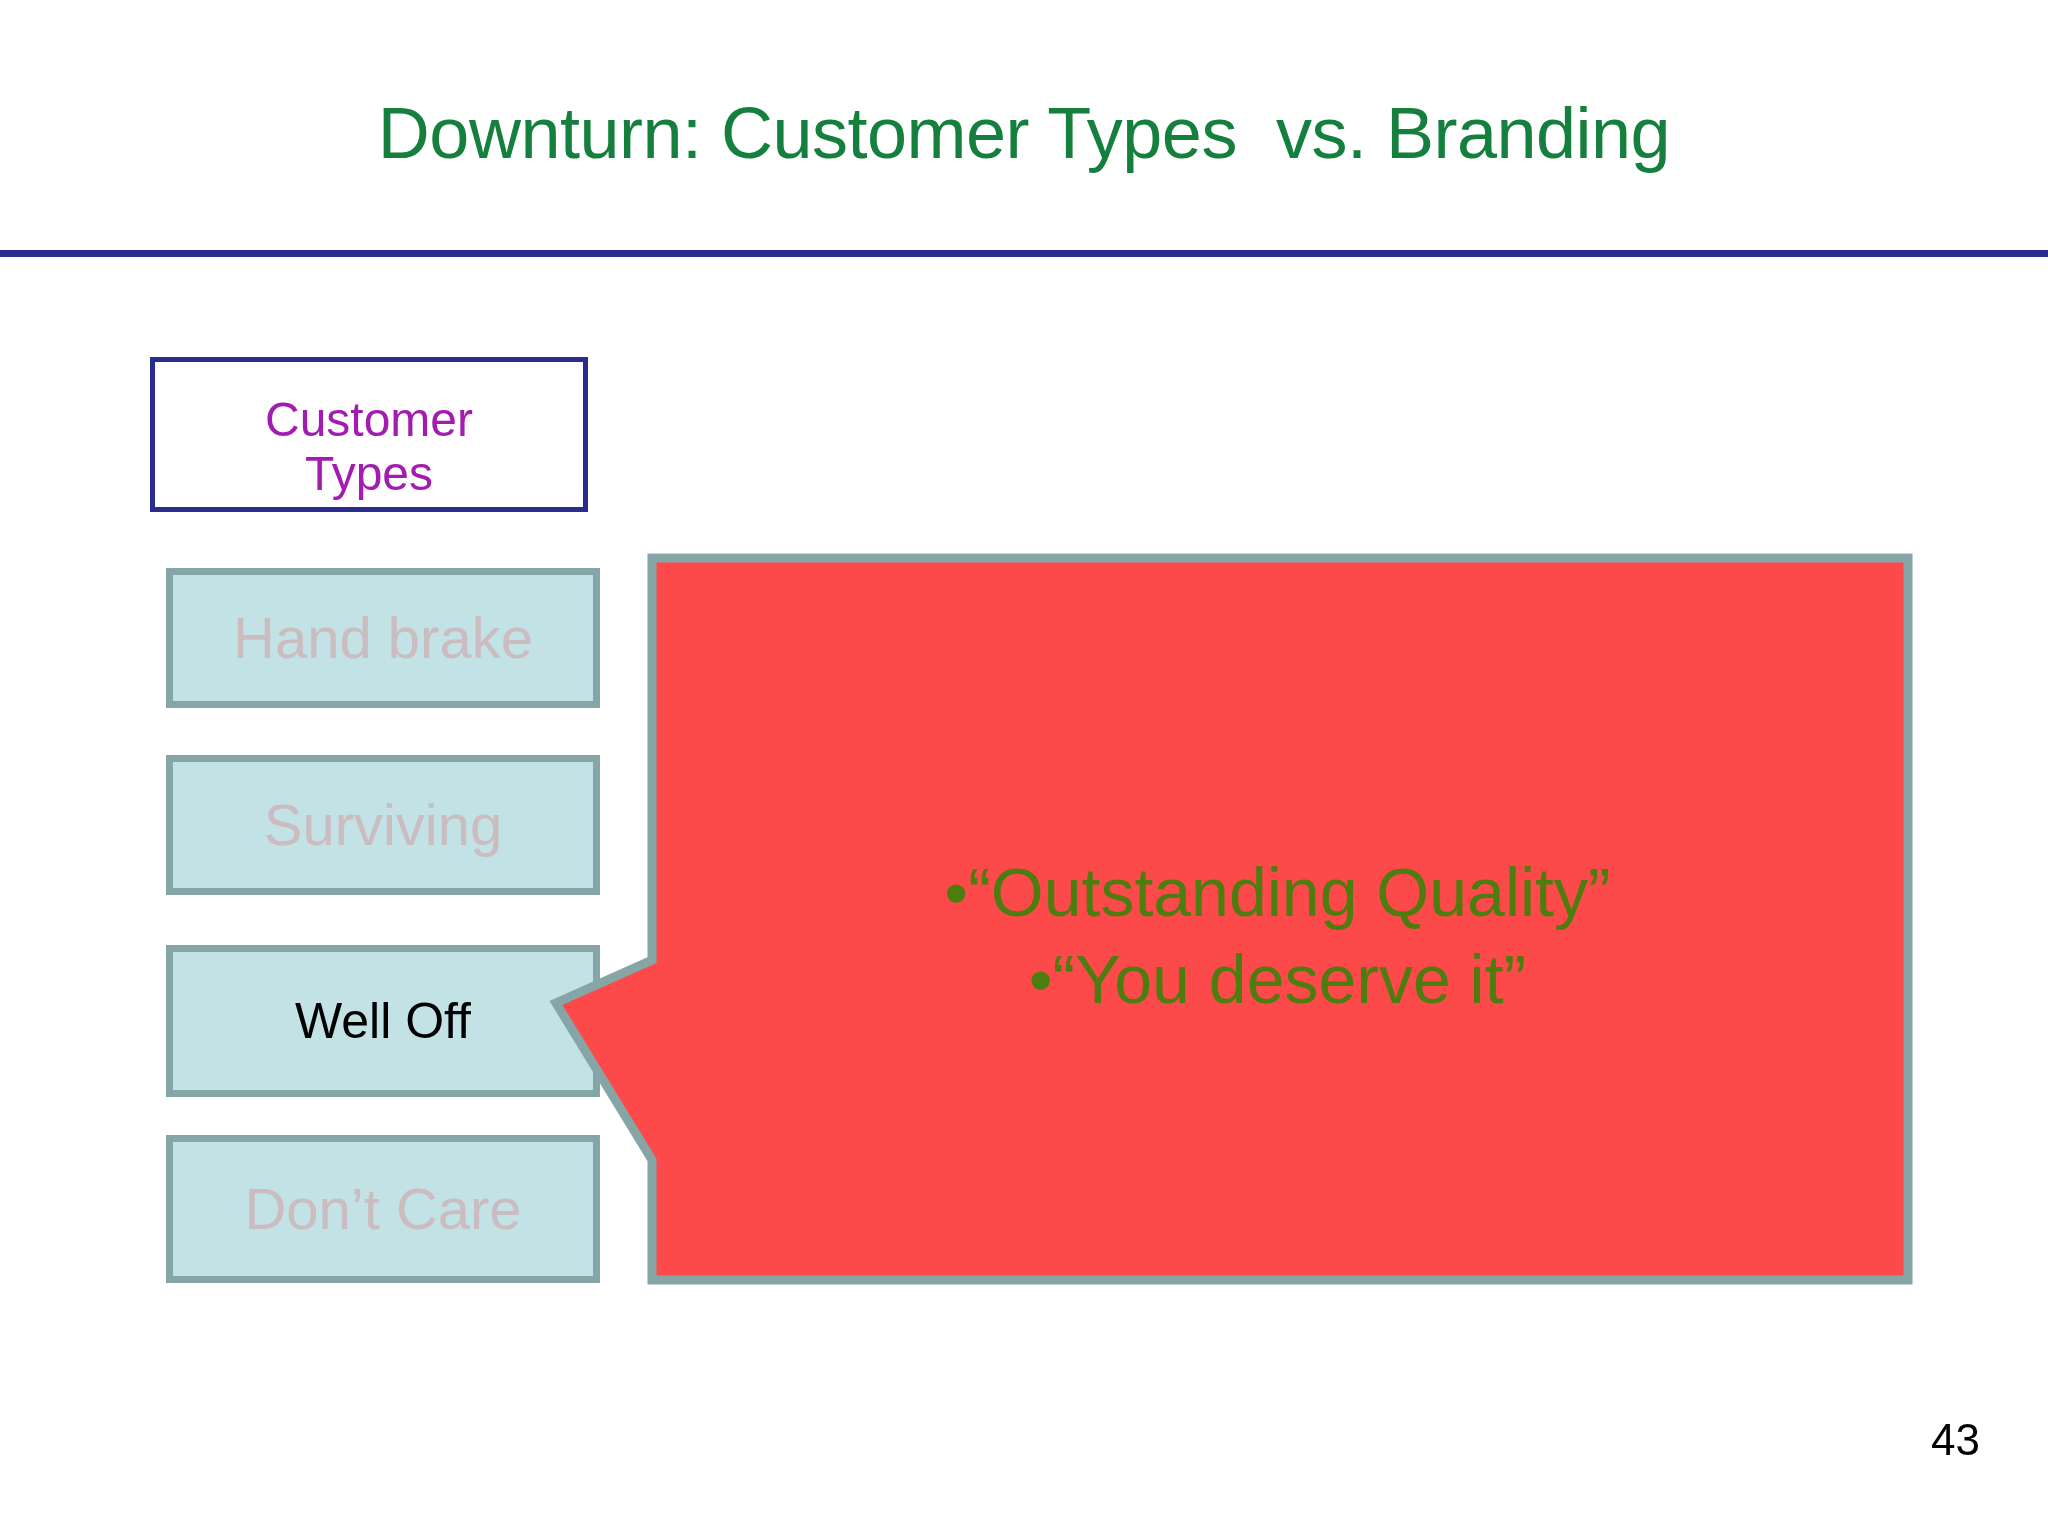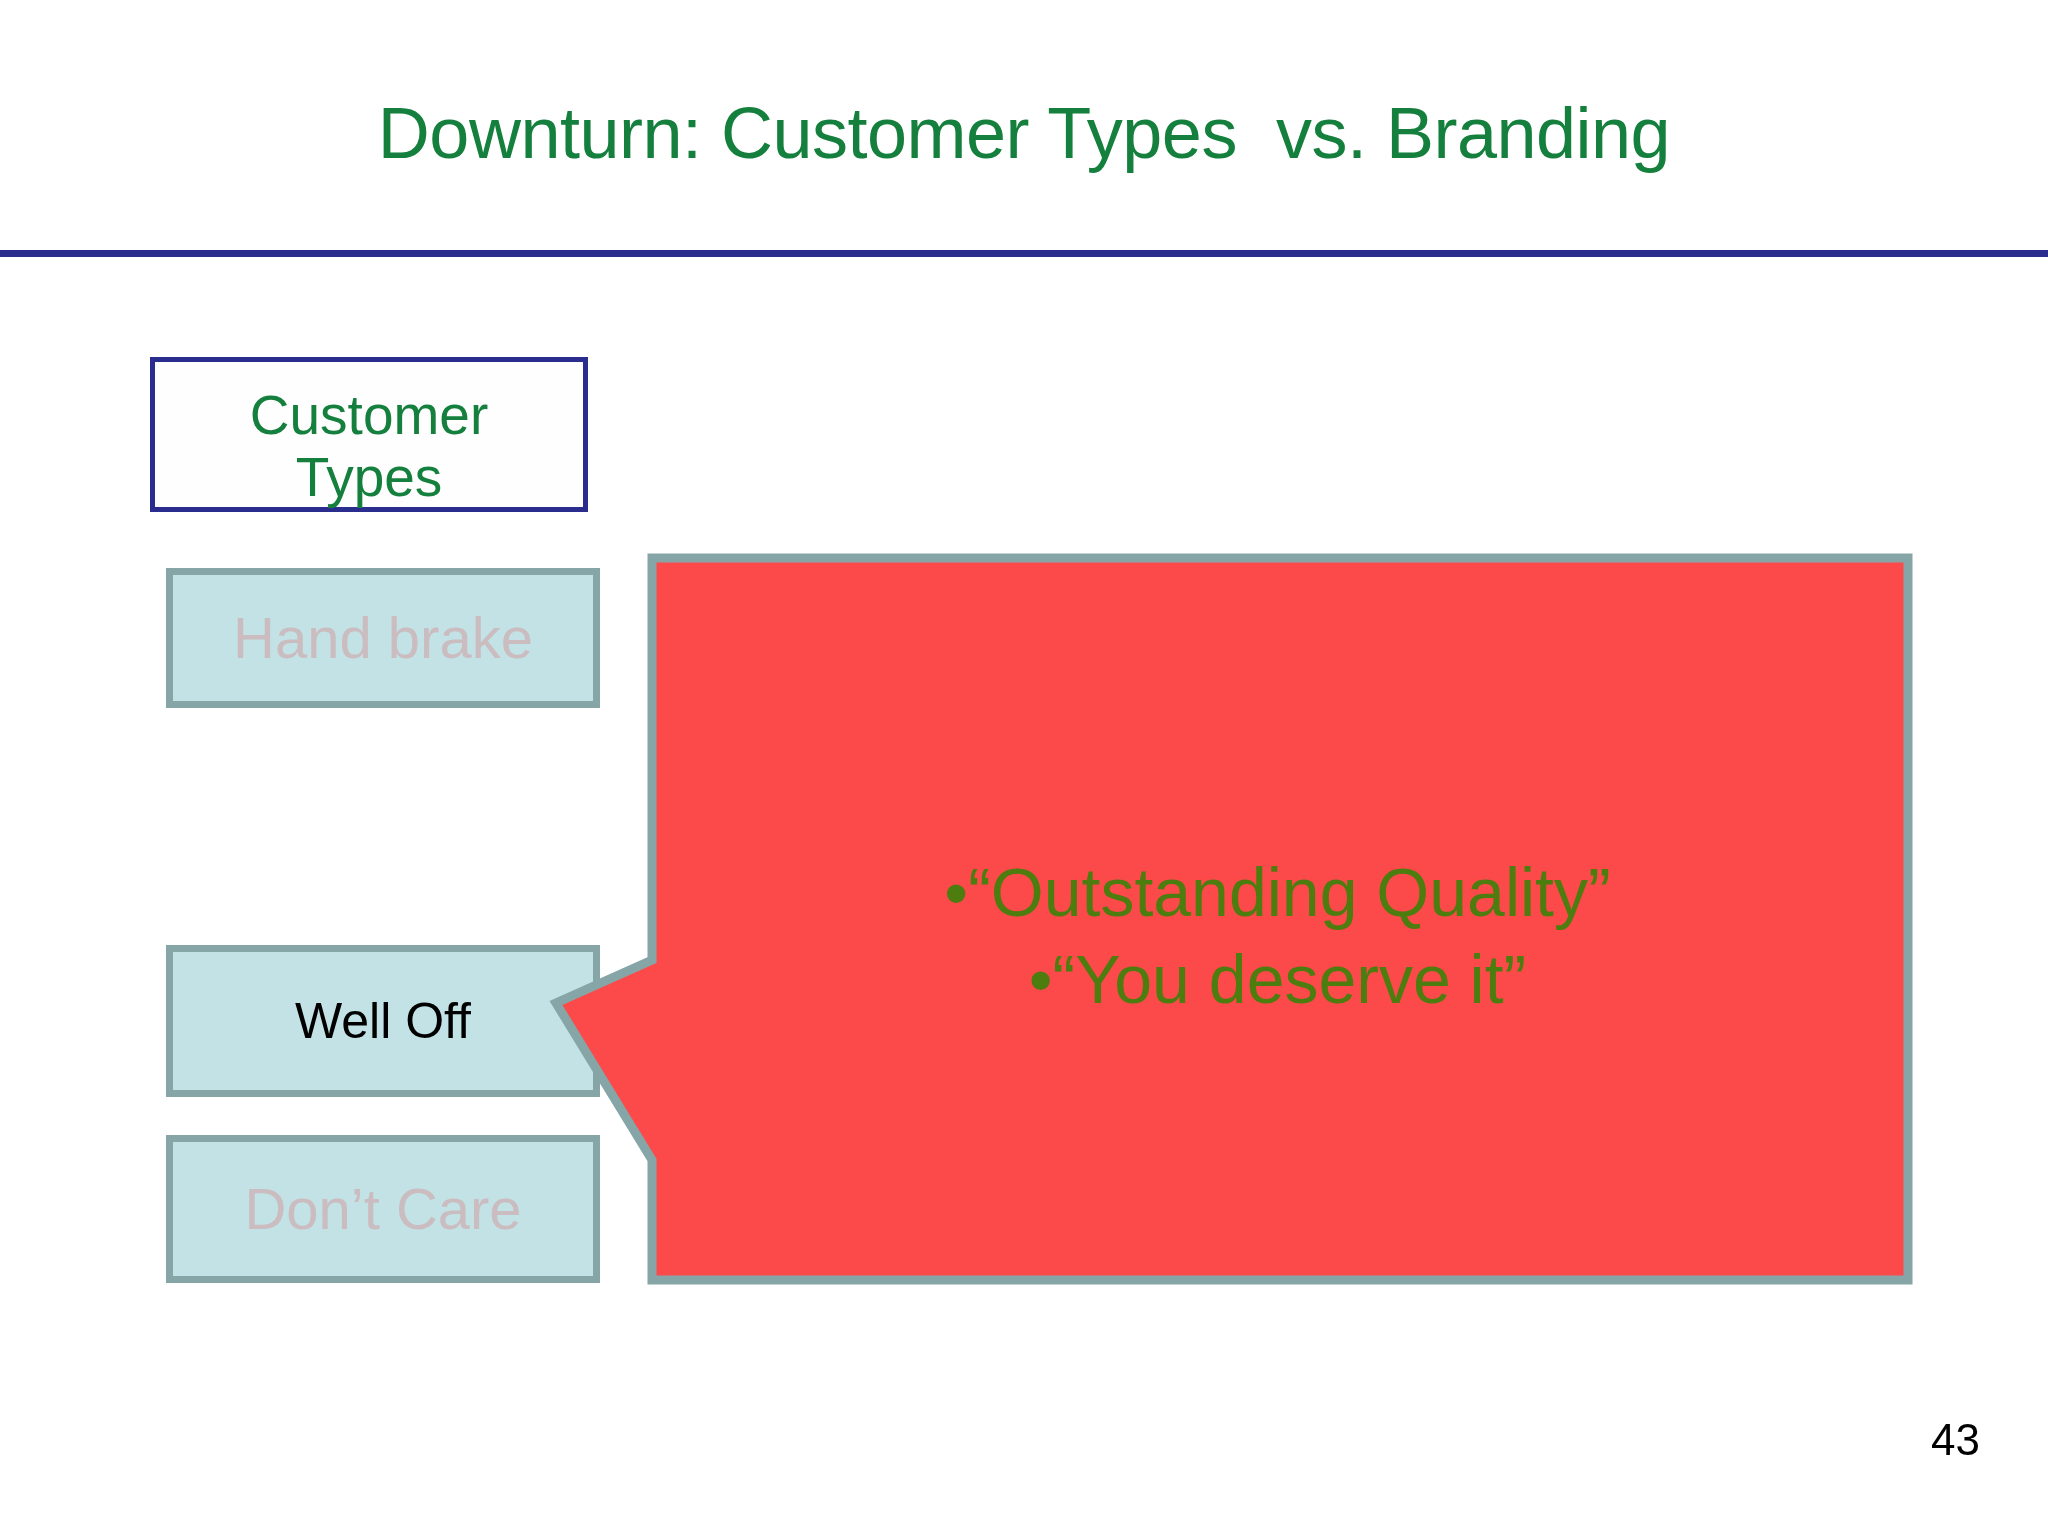--- a/index.html
+++ b/index.html
@@ -50,23 +50,23 @@
     width: 438px;
     height: 155px;
     box-sizing: border-box;
     background: #fefeff;
     border: 5px solid #2b2d8e;
     display: flex;
     align-items: center;
     justify-content: center;
   }
   #customer-types-label {
-    font-size: 55px;
+    font-size: 48px;
     line-height: 1.12;
-    color: #15803d;
+    color: #a21caf;
     text-align: center;
     white-space: pre-line;
     transform: translateY(12px);
   }
 
   .type-box {
     position: absolute;
     left: 166px;
     width: 434px;
     height: 140px;
@@ -173,20 +173,23 @@
 
   <div id="customer-types-box">
     <div id="customer-types-label">Customer
 Types</div>
   </div>
 
   <div class="type-box" id="type-box-0">
     <span class="type-label faded">Hand brake</span>
   </div>
 
+  <div class="type-box" id="type-box-1">
+    <span class="type-label faded">Surviving</span>
+  </div>
 
   <div class="type-box" id="type-box-2">
     <span class="type-label active">Well Off</span>
   </div>
 
   <div class="type-box" id="type-box-3">
     <span class="type-label faded">Don’t Care</span>
   </div>
 
   <div id="callout-wrap">

